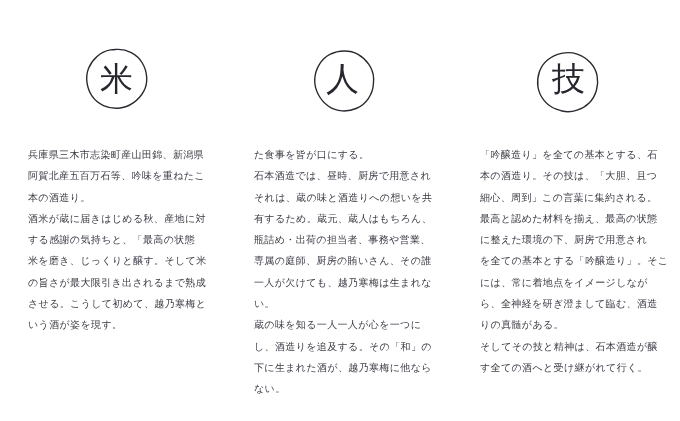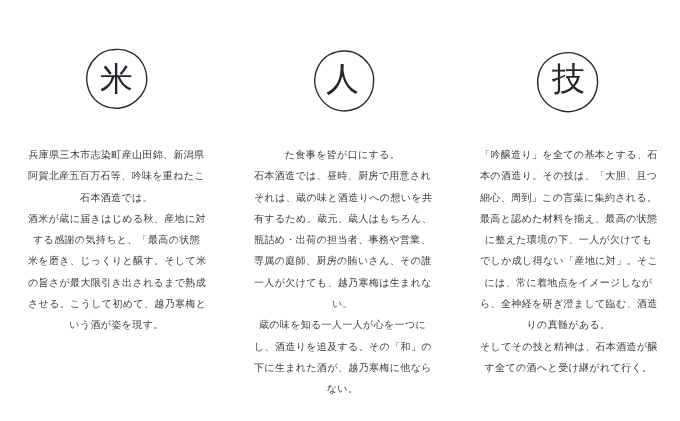--- a/index.html
+++ b/index.html
@@ -16,40 +16,40 @@
   .column:nth-child(2) .seal svg { transform:rotate(97deg); }
   .column:nth-child(3) .seal svg { transform:rotate(203deg); }
   .seal-char {
     position:absolute; top:0; left:0; width:67px; height:67px;
     display:flex; align-items:center; justify-content:center;
     font-size:33px; line-height:1; color:#26262e; padding-bottom:2px;
   }
   .text-block { margin-top:30px; width:177px; }
   .line {
     font-size:10px; line-height:21.3px; letter-spacing:0.35px;
-    color:#3b3b45; white-space:nowrap; text-align:center;
+    color:#3b3b45; white-space:nowrap; text-align:left;
   }
 </style>
 </head>
 <body>
 
 <div class="page">
   <div class="columns">
 
     <section class="column">
       <div class="seal">
         <svg viewBox="0 0 67 67" fill="none">
           <path d="M33.5,2.4 C43.6,1.7 54.2,7.3 59.3,16 C64.4,24.6 65.4,35.6 60.8,44.2 C56.2,52.9 46.5,60.4 35.8,61.2 C25.1,62 14.6,57.3 9.1,49.2 C3.6,41.1 2.1,29.9 5.6,21.3 C9.1,12.7 17.3,4.6 27.4,2.9 C29.4,2.55 31.5,2.5 33.5,2.4 Z" stroke="#2a2a31" stroke-width="1.4" stroke-linecap="round"></path>
         </svg>
         <span class="seal-char">米</span>
       </div>
       <div class="text-block">
         <div class="line">兵庫県三木市志染町産山田錦、新潟県</div>
         <div class="line">阿賀北産五百万石等、吟味を重ねたこ</div>
-        <div class="line">石本酒造では。</div>
+        <div class="line">本の酒造り。</div>
         <div class="line">酒米が蔵に届きはじめる秋、産地に対</div>
         <div class="line">する感謝の気持ちと、「最高の状態</div>
         <div class="line">米を磨き、じっくりと醸す。そして米</div>
         <div class="line">の旨さが最大限引き出されるまで熟成</div>
         <div class="line">させる。こうして初めて、越乃寒梅と</div>
         <div class="line">いう酒が姿を現す。</div>
       </div>
     </section>
 
     <section class="column">
@@ -80,22 +80,22 @@
         <svg viewBox="0 0 67 67" fill="none">
           <path d="M33.5,2.4 C43.6,1.7 54.2,7.3 59.3,16 C64.4,24.6 65.4,35.6 60.8,44.2 C56.2,52.9 46.5,60.4 35.8,61.2 C25.1,62 14.6,57.3 9.1,49.2 C3.6,41.1 2.1,29.9 5.6,21.3 C9.1,12.7 17.3,4.6 27.4,2.9 C29.4,2.55 31.5,2.5 33.5,2.4 Z" stroke="#2a2a31" stroke-width="1.4" stroke-linecap="round"></path>
         </svg>
         <span class="seal-char">技</span>
       </div>
       <div class="text-block">
         <div class="line">「吟醸造り」を全ての基本とする、石</div>
         <div class="line">本の酒造り。その技は、「大胆、且つ</div>
         <div class="line">細心、周到」この言葉に集約される。</div>
         <div class="line">最高と認めた材料を揃え、最高の状態</div>
-        <div class="line">に整えた環境の下、一人が欠けても</div>
-        <div class="line">でしか成し得ない「産地に対」。そこ</div>
+        <div class="line">に整えた環境の下、厨房で用意され</div>
+        <div class="line">を全ての基本とする「吟醸造り」。そこ</div>
         <div class="line">には、常に着地点をイメージしなが</div>
         <div class="line">ら、全神経を研ぎ澄まして臨む、酒造</div>
         <div class="line">りの真髄がある。</div>
         <div class="line">そしてその技と精神は、石本酒造が醸</div>
         <div class="line">す全ての酒へと受け継がれて行く。</div>
       </div>
     </section>
 
   </div>
 </div>

